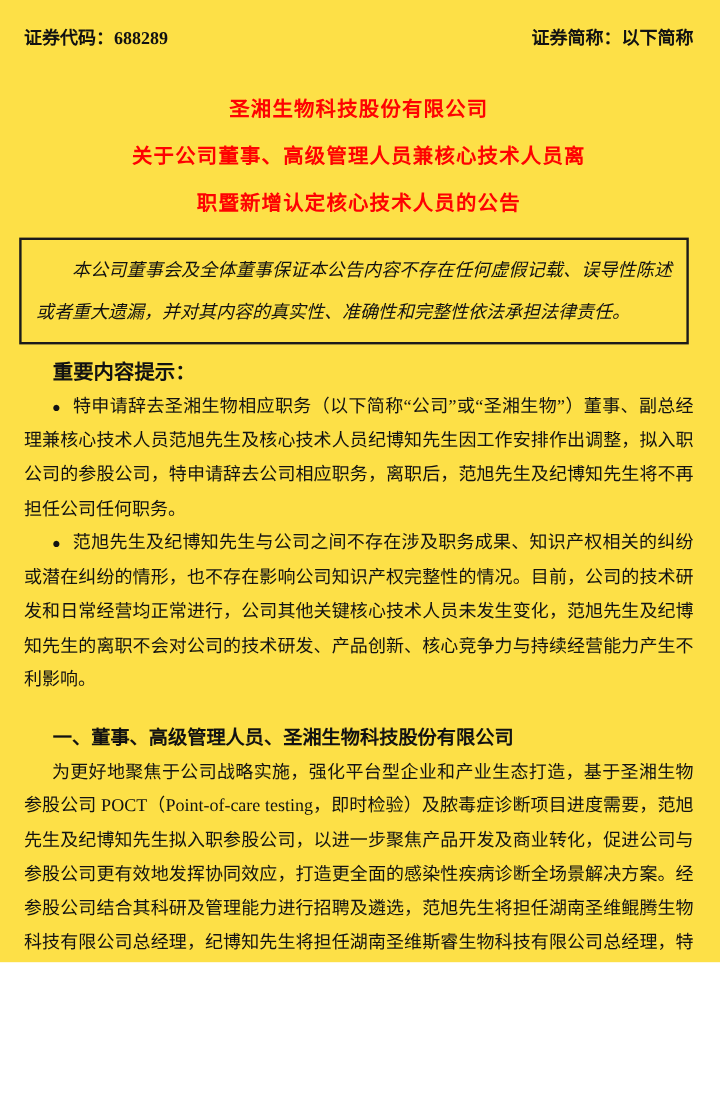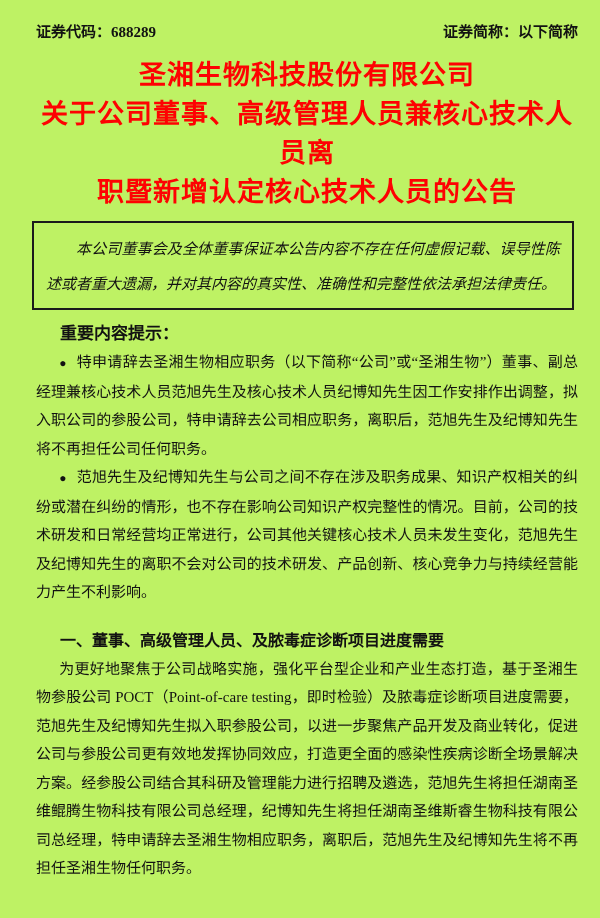--- a/index.html
+++ b/index.html
@@ -3,46 +3,46 @@
 <meta charset="utf-8">
 <style>
   html, body {
     margin: 0;
     padding: 0;
     background: #ffffff;
   }
   .page {
     position: relative;
     width: 600px;
-    height: 918px;
+    height: 802px;
     box-sizing: border-box;
-    padding: 20px 22px 0 36px;
-    background: #bef264;
+    padding: 20px 22px 0 20px;
+    background: #fde047;
     color: #121212;
     font-family: "Liberation Serif", serif;
     overflow: hidden;
   }
   
   .sec-header {
     display: flex;
     justify-content: space-between;
     align-items: baseline;
     font-size: 15px;
     font-weight: bold;
     font-family: "Liberation Serif", serif;
     white-space: nowrap;
   }
   
   .doc-title {
-    margin-top: 15px;
+    margin-top: 30px;
     text-align: center;
     color: #fe0202;
     font-family: Liberation Sans, sans-serif;
     font-weight: bold;
-    font-size: 27px;
+    font-size: 17px;
     line-height: 39px;
     letter-spacing: 1px;
   }
   
   .declaration-box {
     margin-top: 9px;
     margin-left: -4px;
     margin-right: 4px;
     border: 2px solid #1b1b1b;
     padding: 9px 12px 6px 12px;
@@ -106,17 +106,17 @@
     <p>本公司董事会及全体董事保证本公告内容不存在任何虚假记载、误导性陈述或者重大遗漏，并对其内容的真实性、准确性和完整性依法承担法律责任。</p>
   </div>
 
   <p class="notes-heading">重要内容提示：</p>
 
   <p class="body-par"><span class="bullet-mark">●</span><span>特申请辞去圣湘生物相应职务（以下简称“公司”或“圣湘生物”）董事、副总经理兼核心技术人员范旭先生及核心技术人员纪博知先生因工作安排作出调整，拟入职公司的参股公司，特申请辞去公司相应职务，离职后，范旭先生及纪博知先生将不再担任公司任何职务。</span></p>
 
   <p class="body-par"><span class="bullet-mark">●</span><span>范旭先生及纪博知先生与公司之间不存在涉及职务成果、知识产权相关的纠纷或潜在纠纷的情形，也不存在影响公司知识产权完整性的情况。目前，公司的技术研发和日常经营均正常进行，公司其他关键核心技术人员未发生变化，范旭先生及纪博知先生的离职不会对公司的技术研发、产品创新、核心竞争力与持续经营能力产生不利影响。</span></p>
 
 
-  <p class="section-heading">一、董事、高级管理人员、及脓毒症诊断项目进度需要</p>
+  <p class="section-heading">一、董事、高级管理人员、圣湘生物科技股份有限公司</p>
 
   <p class="body-par">为更好地聚焦于公司战略实施，强化平台型企业和产业生态打造，基于圣湘生物参股公司 POCT（Point-of-care testing，即时检验）及脓毒症诊断项目进度需要，范旭先生及纪博知先生拟入职参股公司，以进一步聚焦产品开发及商业转化，促进公司与参股公司更有效地发挥协同效应，打造更全面的感染性疾病诊断全场景解决方案。经参股公司结合其科研及管理能力进行招聘及遴选，范旭先生将担任湖南圣维鲲腾生物科技有限公司总经理，纪博知先生将担任湖南圣维斯睿生物科技有限公司总经理，特申请辞去圣湘生物相应职务，离职后，范旭先生及纪博知先生将不再担任圣湘生物任何职务。</p>
 
 </div>
 
 </body></html>

